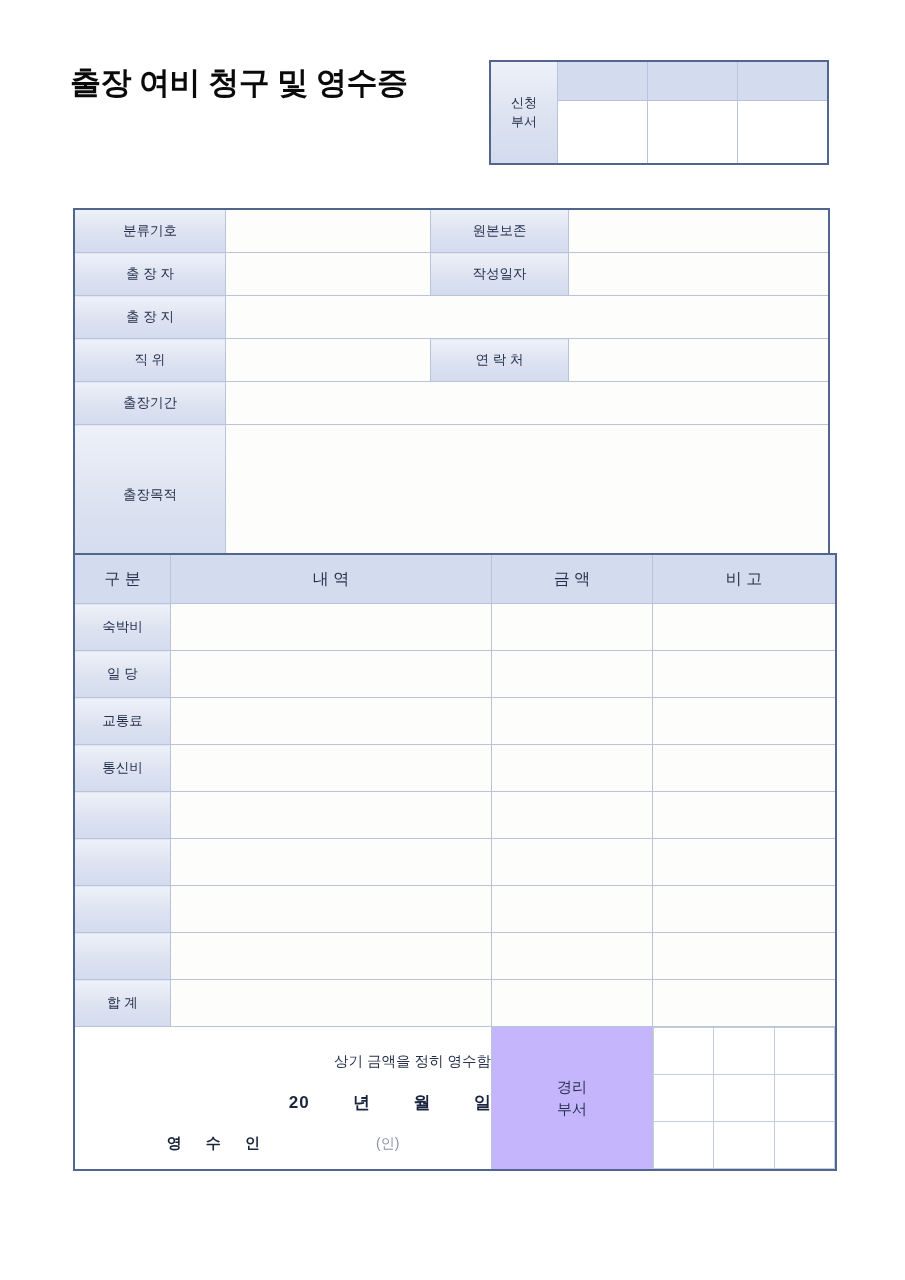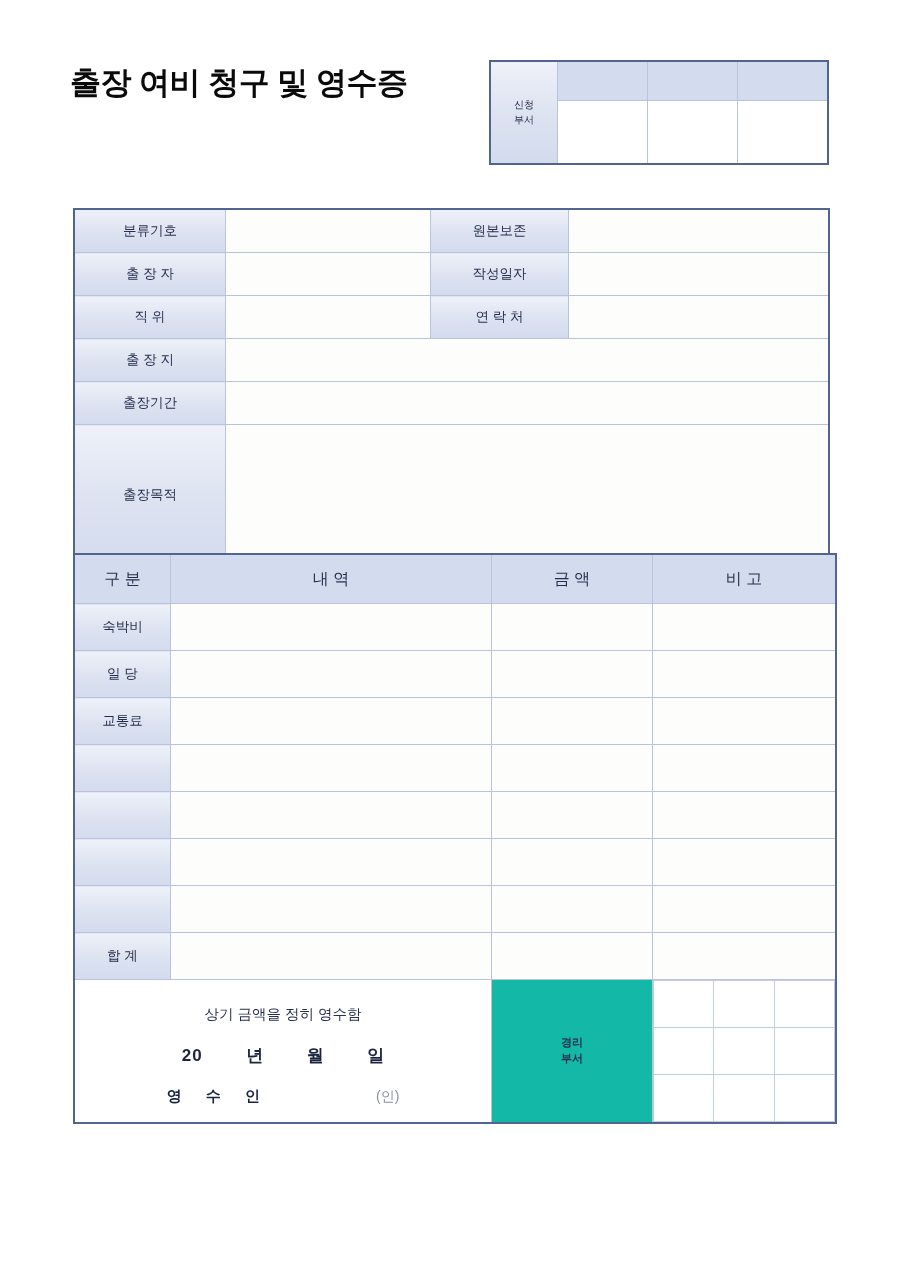--- a/index.html
+++ b/index.html
@@ -68,21 +68,21 @@
   .approval {
     position: absolute;
     left: 489px;
     top: 60px;
     width: 340px;
     height: 105px;
   }
   .approval table { width: 100%; height: 100%; }
   .approval .deptcell {
     width: 66px;
-    font-size: 10px;
+    font-size: 13px;
     line-height: 1.45;
     background: linear-gradient(180deg, #eef1f9 0%, #dce2f0 55%, #d3dbee 100%);
   }
   .approval .sigtop { height: 38px; background: #d3dbee; }
   .approval .sigbot { background: #ffffff; }
 
   
   .info {
     position: absolute;
     left: 73px;
@@ -109,21 +109,21 @@
   .expense .k3 { width: 160px; }
   .expense .k4 { width: 182px; }
   .expense td { height: 46px; }
   .expense tr.headrow td { height: 48px; }
 
   
   .receipt-cell {
     position: relative;
     height: 205px;
     background: #ffffff;
-    text-align: center;
+    text-align: right;
     vertical-align: middle;
     margin-top: 6px;
   }
   .receipt-inner {
     display: flex;
     flex-direction: column;
     justify-content: center;
     gap: 20px;
     height: 100%;
     padding-top: 8px;
@@ -146,25 +146,24 @@
   .rline3 .seal {
     color: #8b92a6;
     font-weight: normal;
     font-size: 14px;
     margin-left: 86px;
     letter-spacing: 0;
   }
 
   .acct-label {
     width: 48px;
-    font-size: 11px;
+    font-size: 15px;
     line-height: 1.45;
-    background: #14b8a6;
+    background: #c4b5fd;
     color: #26304d;
-    font-weight: bold;
   }
   .acct-grid { padding: 0; background: #ffffff; }
   .acct-grid table { width: 100%; height: 100%; border-collapse: collapse; }
   .acct-grid td { border: 1px solid #c4cde0; background: #ffffff; }
   .acct-r1 { height: 45px; }
   .acct-r2 { height: 97px; }
   .acct-r3 { height: 63px; }
 </style>
 </head>
 <body>
@@ -203,28 +202,28 @@
         <td class="lbl c3">원본보존</td>
         <td class="blank"></td>
       </tr>
       <tr>
         <td class="lbl">출 장 자</td>
         <td class="blank"></td>
         <td class="lbl">작성일자</td>
         <td class="blank"></td>
       </tr>
       <tr>
-        <td class="lbl">직    위</td>
-        <td class="blank"></td>
-        <td class="lbl">연 락 처</td>
-        <td class="blank"></td>
-      </tr>
-      <tr>
         <td class="lbl">출 장 지</td>
         <td class="blank" colspan="3"></td>
+      </tr>
+      <tr>
+        <td class="lbl">직    위</td>
+        <td class="blank"></td>
+        <td class="lbl">연 락 처</td>
+        <td class="blank"></td>
       </tr>
       <tr>
         <td class="lbl">출장기간</td>
         <td class="blank" colspan="3"></td>
       </tr>
       <tr class="purpose">
         <td class="lbl">출장목적</td>
         <td class="blank" colspan="3"></td>
       </tr>
     </tbody>
@@ -248,20 +247,26 @@
         <td class="blank"></td>
       </tr>
       <tr>
         <td class="lbl">일   당</td>
         <td class="blank"></td>
         <td class="blank"></td>
         <td class="blank"></td>
       </tr>
       <tr>
         <td class="lbl">교통료</td>
+        <td class="blank"></td>
+        <td class="blank"></td>
+        <td class="blank"></td>
+      </tr>
+      <tr>
+        <td class="lbl">통신비</td>
         <td class="blank"></td>
         <td class="blank"></td>
         <td class="blank"></td>
       </tr>
       <tr>
         <td class="lbl"></td>
         <td class="blank"></td>
         <td class="blank"></td>
         <td class="blank"></td>
       </tr>

